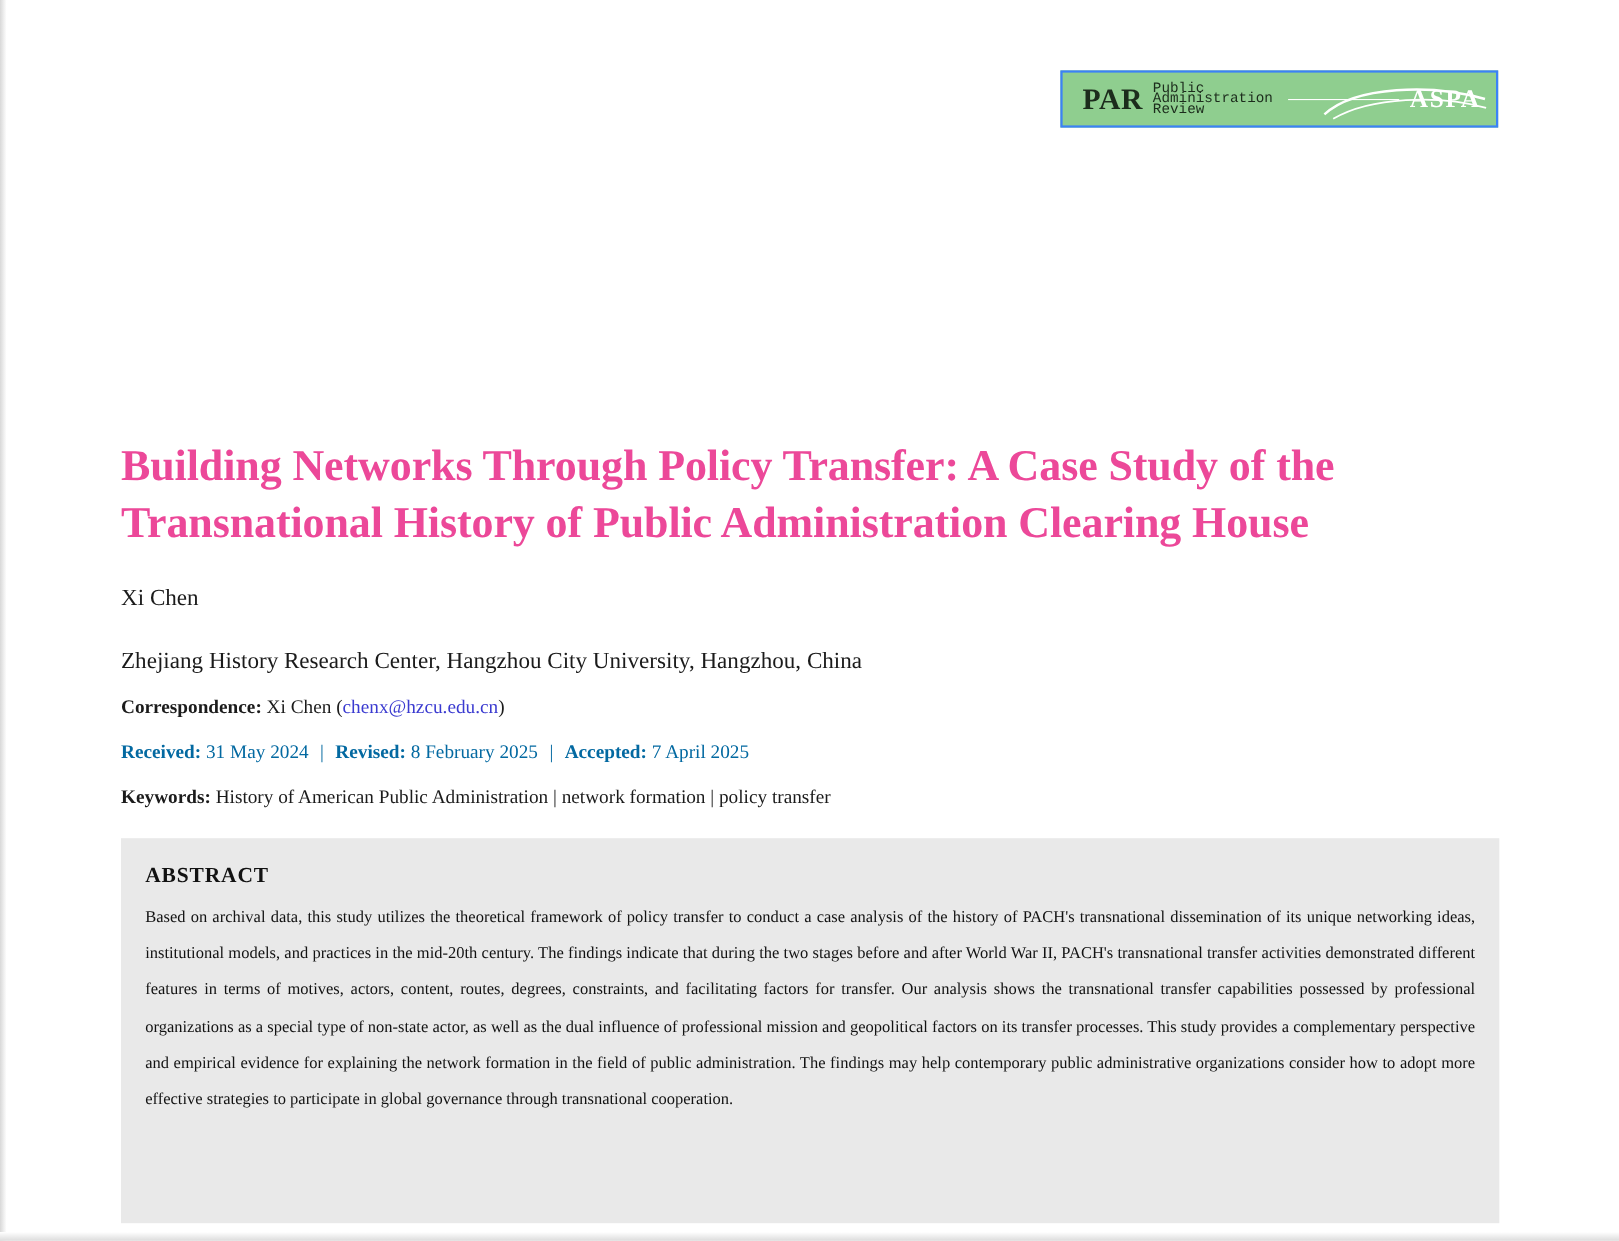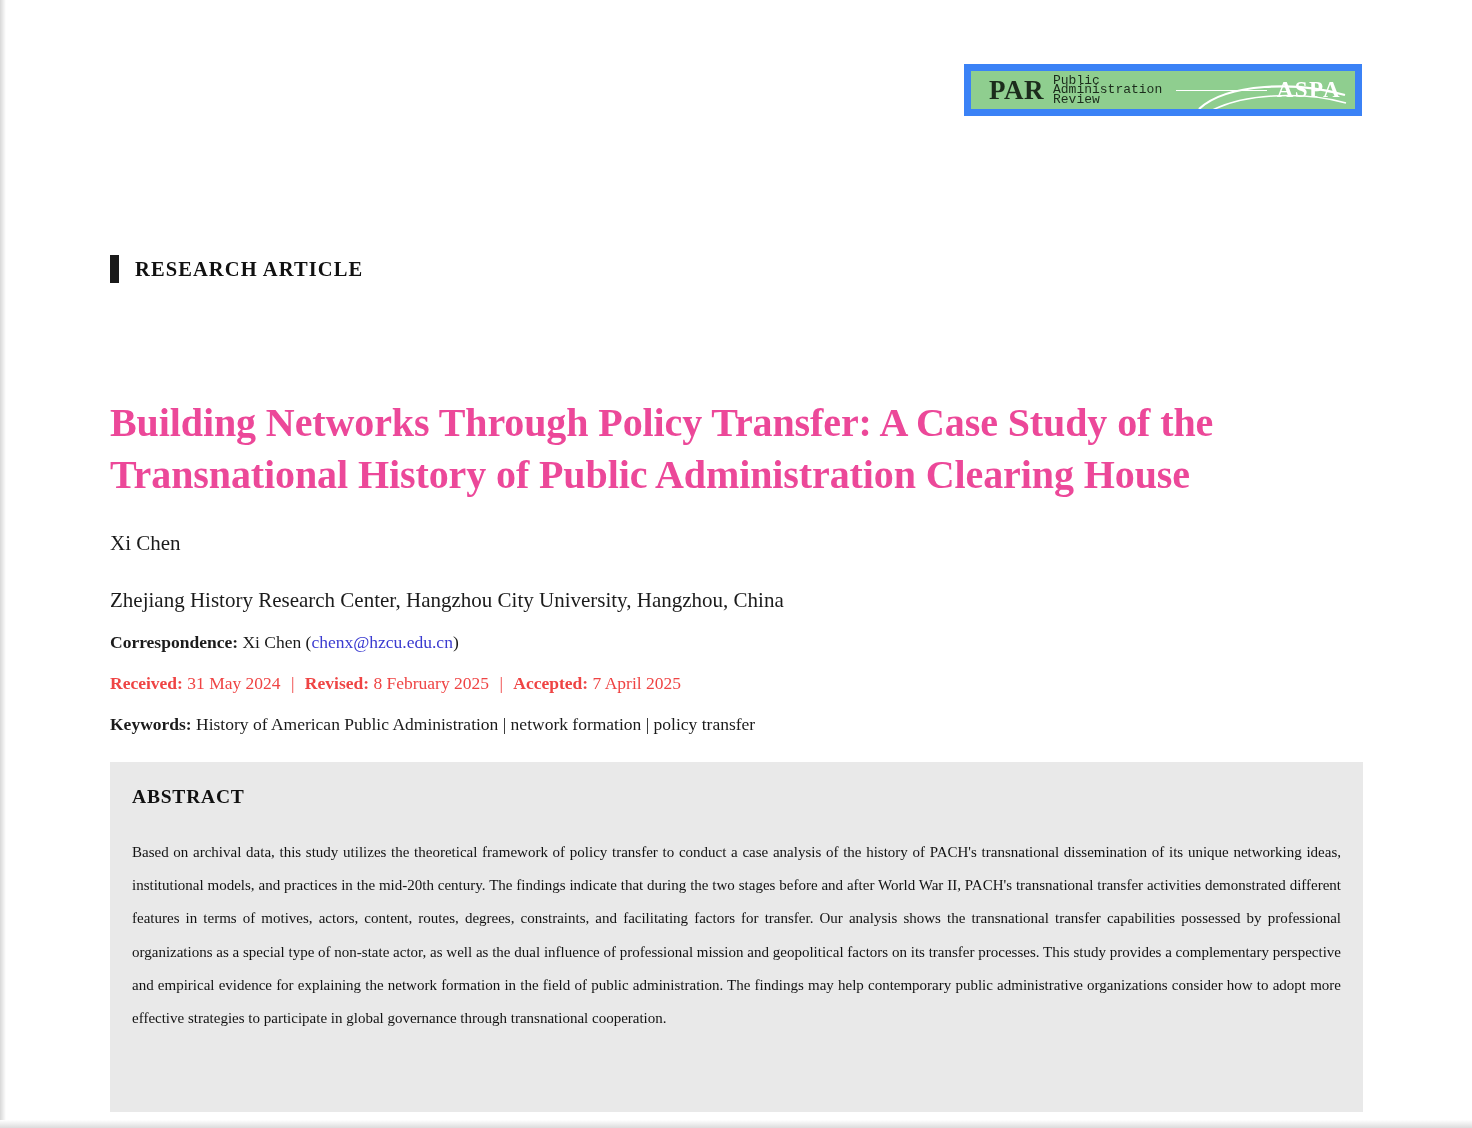--- a/index.html
+++ b/index.html
@@ -43,21 +43,21 @@
     color: #111111;
     white-space: nowrap;
   }
   .logo {
     position: absolute;
     right: 0;
     top: 12px;
     width: 398px;
     height: 52px;
     background: #8fce8f;
-    border: 7px solid #3b82f6;
+    border: 2px solid #3b82f6;
     box-sizing: border-box;
     display: flex;
     align-items: center;
     overflow: hidden;
   }
   .logo-par {
     font-family: "Liberation Serif", serif;
     font-weight: bold;
     font-size: 27px;
     letter-spacing: 0.5px;
@@ -155,21 +155,21 @@
     top: 632px;
     left: 110px;
     font-size: 17.5px;
     color: #1b1b1b;
   }
   .dates {
     position: absolute;
     top: 673px;
     left: 110px;
     font-size: 17.5px;
-    color: #ef4444;
+    color: #0369a1;
   }
   .keywords {
     position: absolute;
     top: 714px;
     left: 110px;
     font-size: 17.5px;
     color: #1b1b1b;
   }
   .meta-bold { font-weight: bold; }
   .meta-sep { padding: 0 6px; }
@@ -188,21 +188,21 @@
     background: #e9e9e9;
     box-sizing: border-box;
     padding: 24px 22px 10px 22px;
   }
   .abstract-heading {
     font-family: "Liberation Serif", serif;
     font-weight: bold;
     font-size: 19.5px;
     letter-spacing: 0.8px;
     color: #111111;
-    margin-bottom: 28px;
+    margin-bottom: 10px;
   }
   .abstract-text {
     font-family: "Liberation Serif", serif;
     font-size: 15px;
     line-height: 33.2px;
     text-align: justify;
     color: #121212;
     hyphens: auto;
   }
 
@@ -238,24 +238,20 @@
       <div class="logo-aspa">ASPA</div>
       <div class="logo-swoosh">
         <svg width="150" height="36" viewBox="0 0 150 36">
           <path d="M2,30 C30,4 100,2 148,16" fill="none" stroke="#ffffff" stroke-width="2.2"></path>
           <path d="M10,34 C44,14 106,12 149,24" fill="none" stroke="#ffffff" stroke-width="1.6"></path>
         </svg>
       </div>
     </div>
   </div>
 
-  <div class="article-type">
-    <div class="bar"></div>
-    <div class="label">RESEARCH ARTICLE</div>
-  </div>
 
   <h1 class="title">Building Networks Through Policy Transfer: A Case Study of the Transnational History of Public Administration Clearing House</h1>
 
   <div class="author">Xi Chen</div>
 
   <div class="affiliation">Zhejiang History Research Center, Hangzhou City University, Hangzhou, China</div>
 
   <div class="correspondence">
     <span class="meta-bold">Correspondence:</span>
     <span>Xi Chen</span>

